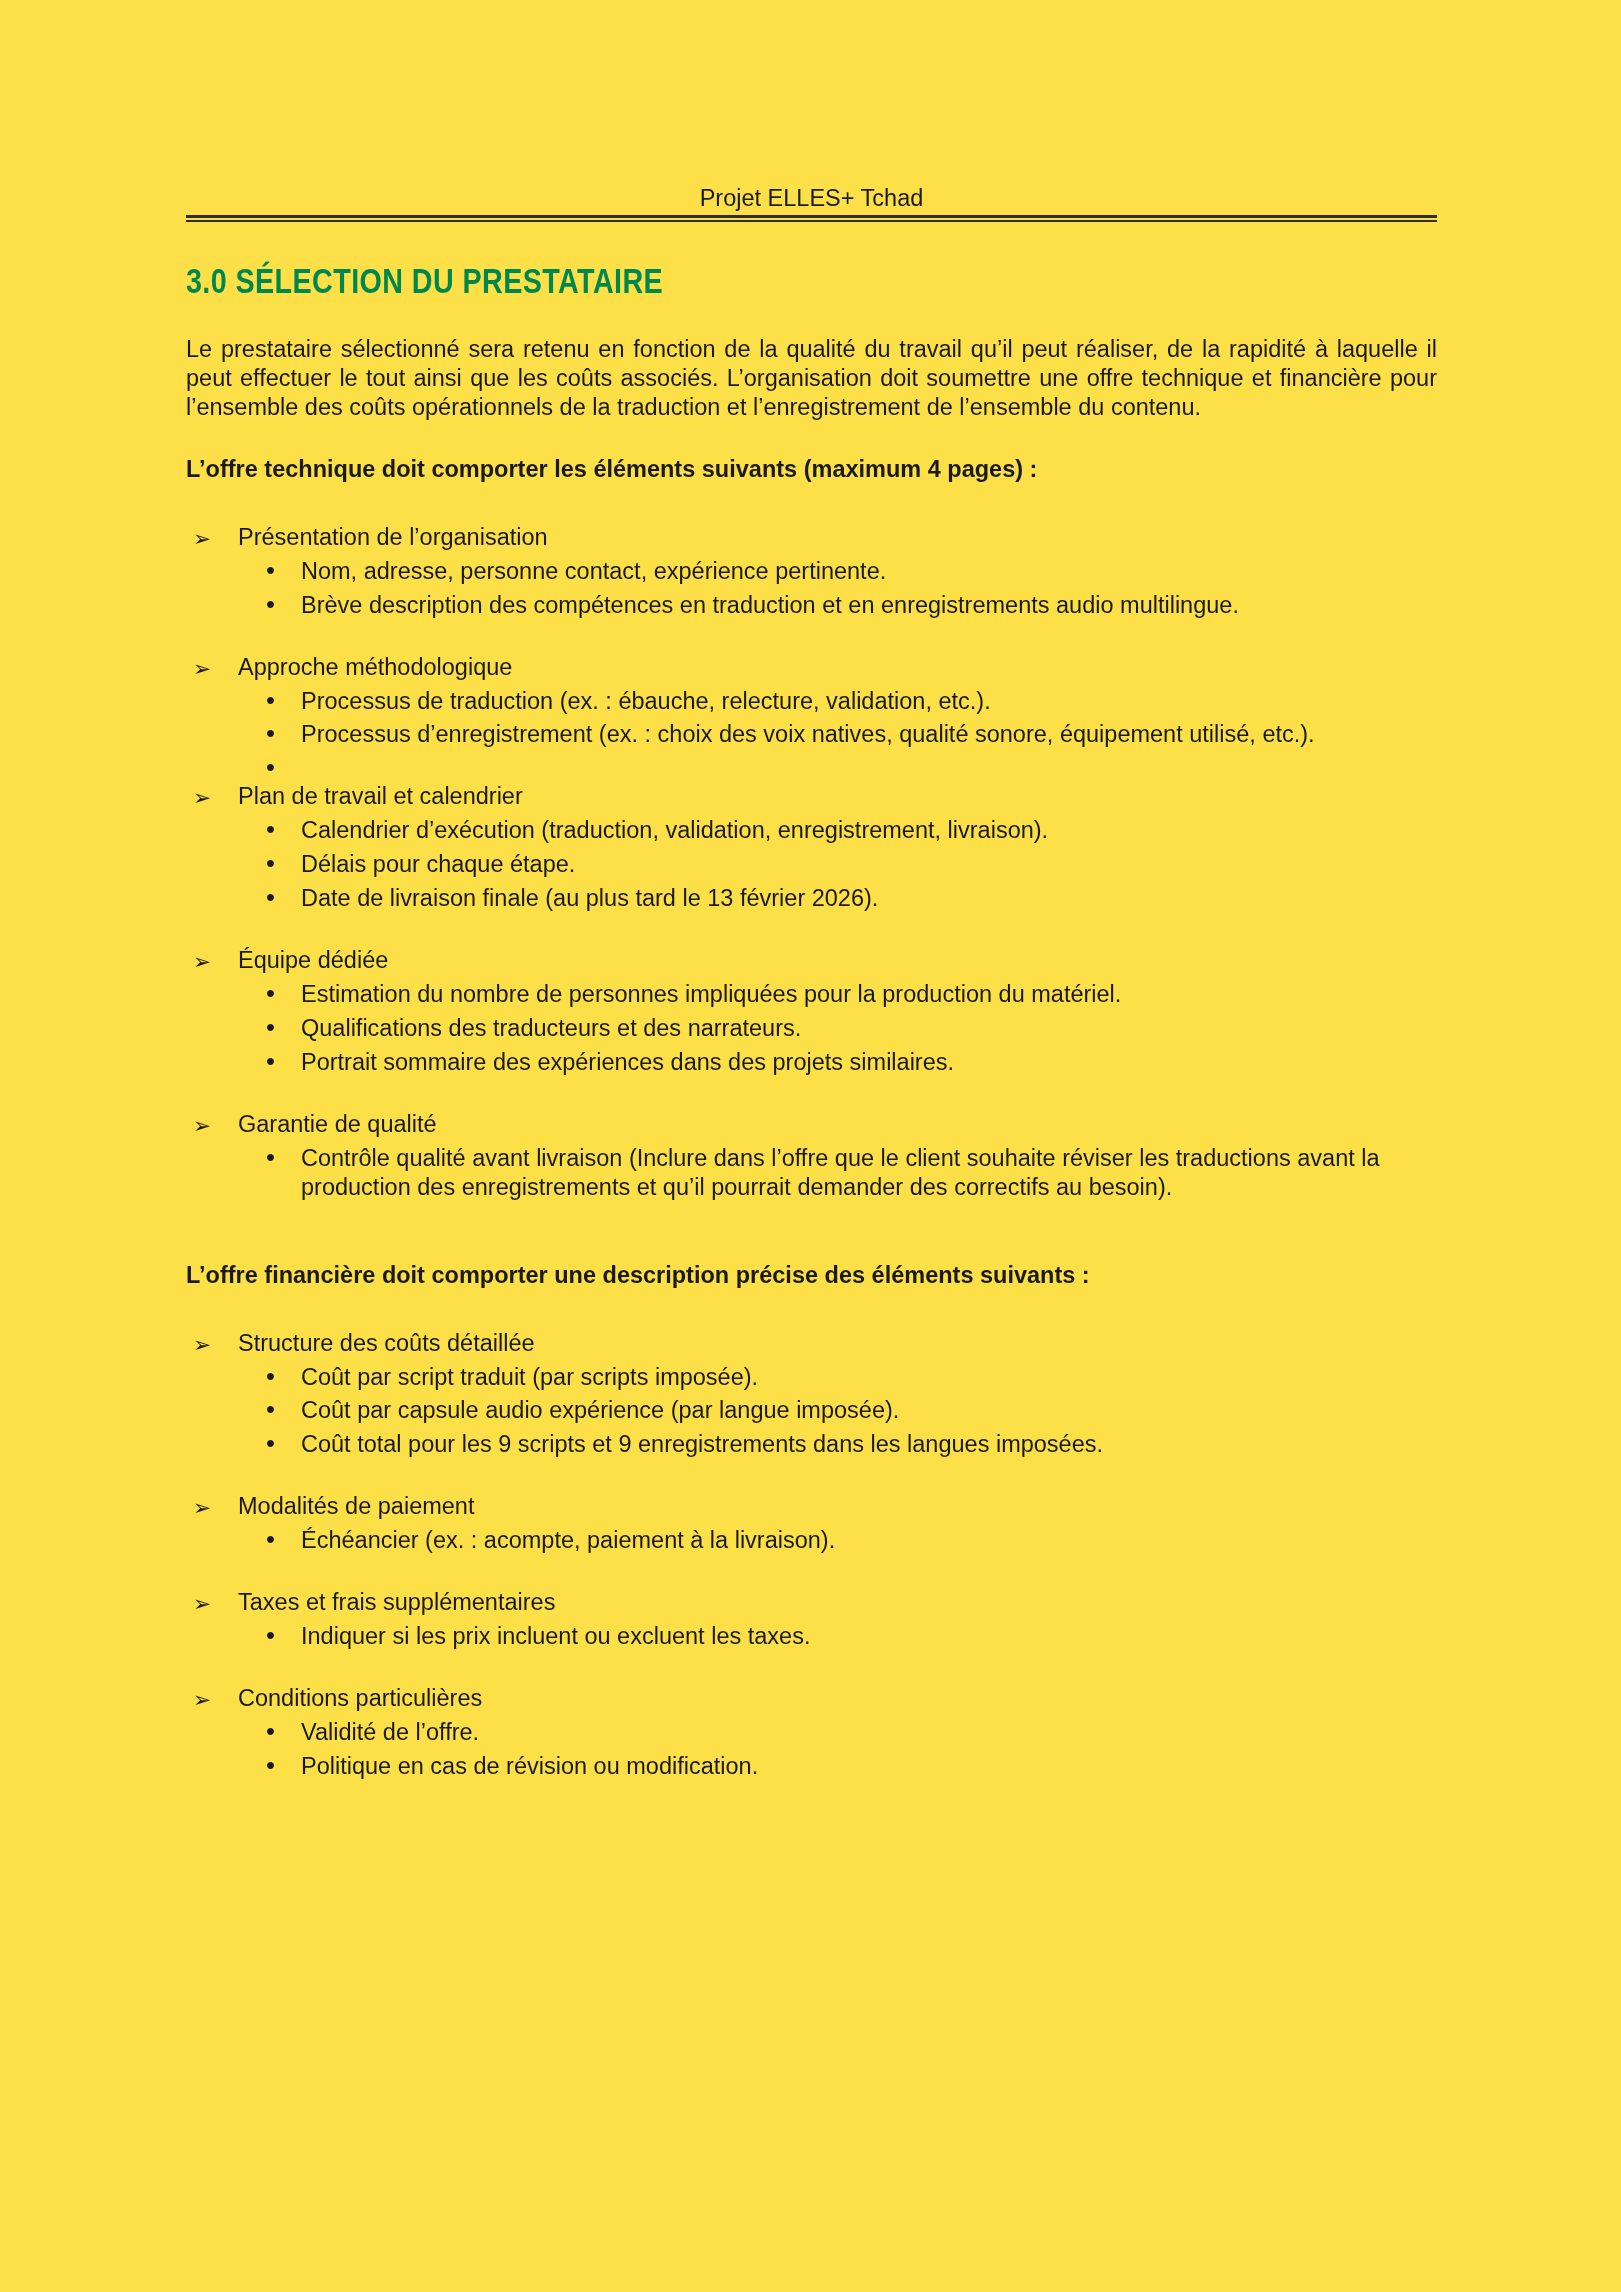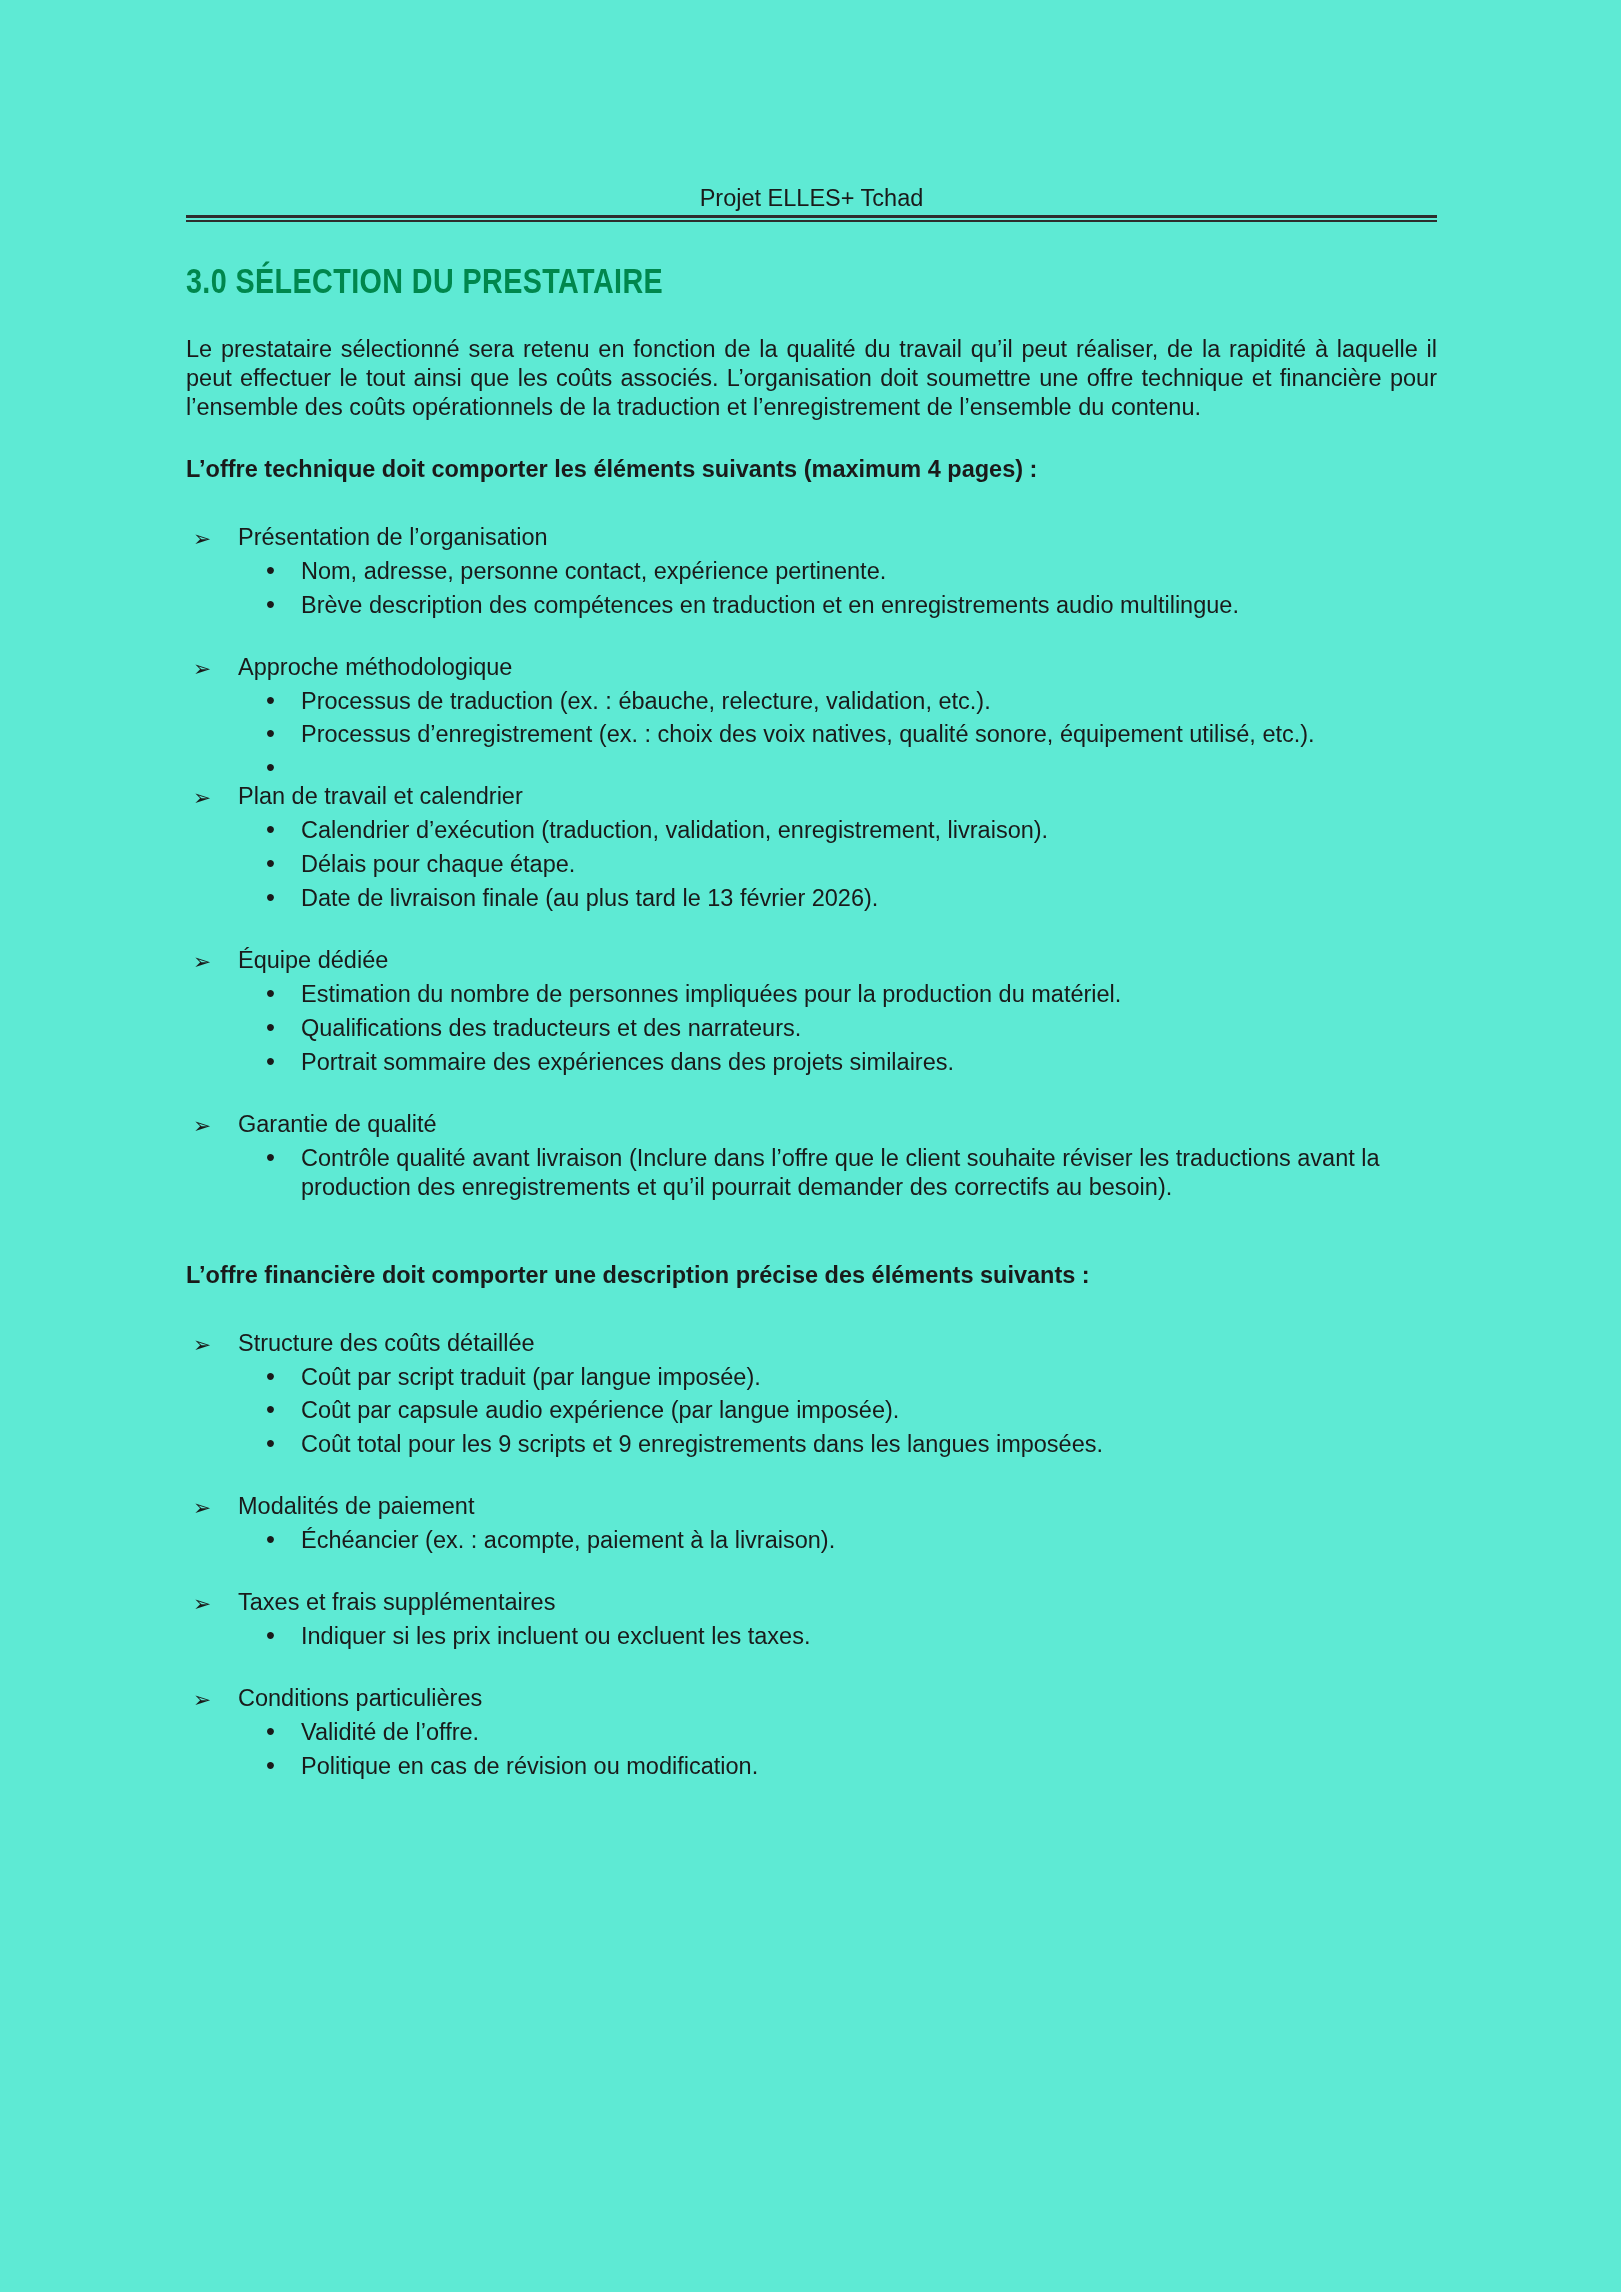--- a/index.html
+++ b/index.html
@@ -1,20 +1,20 @@
 <!DOCTYPE html>
 <html lang="fr"><head>
 <meta charset="utf-8">
 <style>
   html, body { margin: 0; padding: 0; background: #ffffff; }
   .page {
     position: relative;
     width: 1621px;
     height: 2293px;
-    background: #5eead4;
+    background: #fde047;
     font-family: "Liberation Sans", sans-serif;
     color: #1a1a1a;
     overflow: hidden;
     box-sizing: border-box;
   }
   .hdr {
     margin: 0 184px 0 186px;
     padding-top: 184px;
     text-align: center;
   }
@@ -222,21 +222,21 @@
     <p class="subhead">L’offre financière doit comporter une description précise des éléments suivants :</p>
     <div class="groups">
   <div class="group">
     <div class="glabel">
       <span class="arrow">➢</span>
       <span class="glabel-text">Structure des coûts détaillée</span>
     </div>
     <div class="bullets">
   <div class="bullet">
     <span class="dot">•</span>
-    <span class="btext">Coût par script traduit (par langue imposée).</span>
+    <span class="btext">Coût par script traduit (par scripts imposée).</span>
   </div>
 
   <div class="bullet">
     <span class="dot">•</span>
     <span class="btext">Coût par capsule audio expérience (par langue imposée).</span>
   </div>
 
   <div class="bullet">
     <span class="dot">•</span>
     <span class="btext">Coût total pour les 9 scripts et 9 enregistrements dans les langues imposées.</span>

